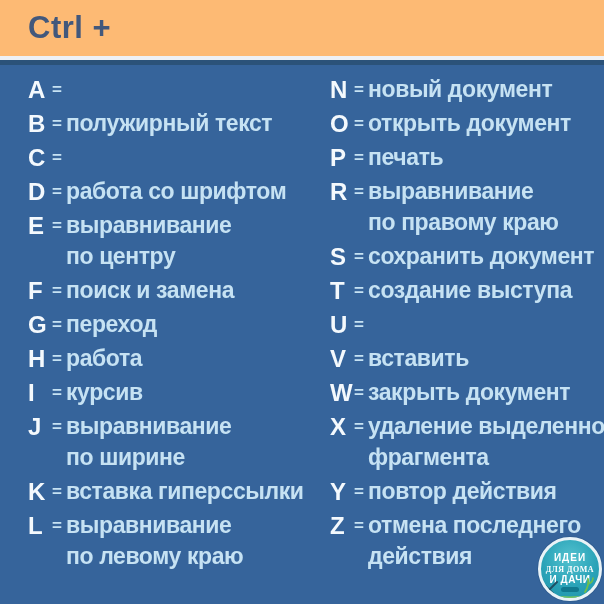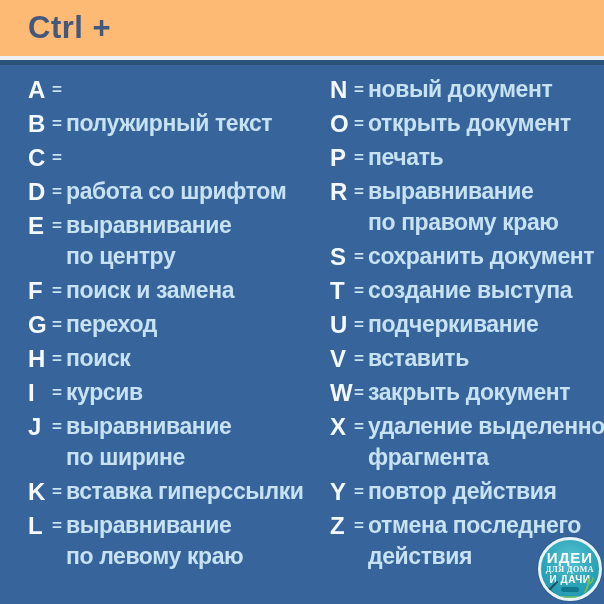--- a/index.html
+++ b/index.html
@@ -104,21 +104,21 @@
     box-sizing: border-box;
     box-shadow: 0 0 0 1px rgba(20,60,90,0.15);
     display: flex;
     flex-direction: column;
     align-items: center;
     justify-content: flex-start;
     padding-top: 11px;
     overflow: hidden;
   }
   .badge .b1 {
-    font-size: 15px;
+    font-size: 10px;
     font-weight: 700;
     color: #ffffff;
     letter-spacing: 1px;
     line-height: 14px;
   }
   .badge .b2 {
     font-size: 8px;
     font-weight: 700;
     color: #ffffff;
     letter-spacing: 0.5px;
@@ -162,37 +162,37 @@
   <main class="main">
     <div class="col" id="col-left">
         <div class="row"><span class="key">A</span><span class="eq">=</span></div>
         <div class="row"><span class="key">B</span><span class="eq">=</span><span class="desc">полужирный текст</span></div>
         <div class="row"><span class="key">C</span><span class="eq">=</span></div>
         <div class="row"><span class="key">D</span><span class="eq">=</span><span class="desc">работа со шрифтом</span></div>
         <div class="row"><span class="key">E</span><span class="eq">=</span><span class="desc">выравнивание
 по центру</span></div>
         <div class="row"><span class="key">F</span><span class="eq">=</span><span class="desc">поиск и замена</span></div>
         <div class="row"><span class="key">G</span><span class="eq">=</span><span class="desc">переход</span></div>
-        <div class="row"><span class="key">H</span><span class="eq">=</span><span class="desc">поиск</span></div>
+        <div class="row"><span class="key">H</span><span class="eq">=</span><span class="desc">работа</span></div>
         <div class="row"><span class="key">I</span><span class="eq">=</span><span class="desc">курсив</span></div>
         <div class="row"><span class="key">J</span><span class="eq">=</span><span class="desc">выравнивание
 по ширине</span></div>
         <div class="row"><span class="key">K</span><span class="eq">=</span><span class="desc">вставка гиперссылки</span></div>
         <div class="row"><span class="key">L</span><span class="eq">=</span><span class="desc">выравнивание
 по левому краю</span></div>
       </div>
     <div class="col" id="col-right">
         <div class="row"><span class="key">N</span><span class="eq">=</span><span class="desc">новый документ</span></div>
         <div class="row"><span class="key">O</span><span class="eq">=</span><span class="desc">открыть документ</span></div>
         <div class="row"><span class="key">P</span><span class="eq">=</span><span class="desc">печать</span></div>
         <div class="row"><span class="key">R</span><span class="eq">=</span><span class="desc">выравнивание
 по правому краю</span></div>
         <div class="row"><span class="key">S</span><span class="eq">=</span><span class="desc">сохранить документ</span></div>
         <div class="row"><span class="key">T</span><span class="eq">=</span><span class="desc">создание выступа</span></div>
-        <div class="row"><span class="key">U</span><span class="eq">=</span><span class="desc">подчеркивание</span></div>
+        <div class="row"><span class="key">U</span><span class="eq">=</span></div>
         <div class="row"><span class="key">V</span><span class="eq">=</span><span class="desc">вставить</span></div>
         <div class="row"><span class="key">W</span><span class="eq">=</span><span class="desc">закрыть документ</span></div>
         <div class="row"><span class="key">X</span><span class="eq">=</span><span class="desc">удаление выделенного
 фрагмента</span></div>
         <div class="row"><span class="key">Y</span><span class="eq">=</span><span class="desc">повтор действия</span></div>
         <div class="row"><span class="key">Z</span><span class="eq">=</span><span class="desc">отмена последнего
 действия</span></div>
       </div>
 
     <div class="badge">

